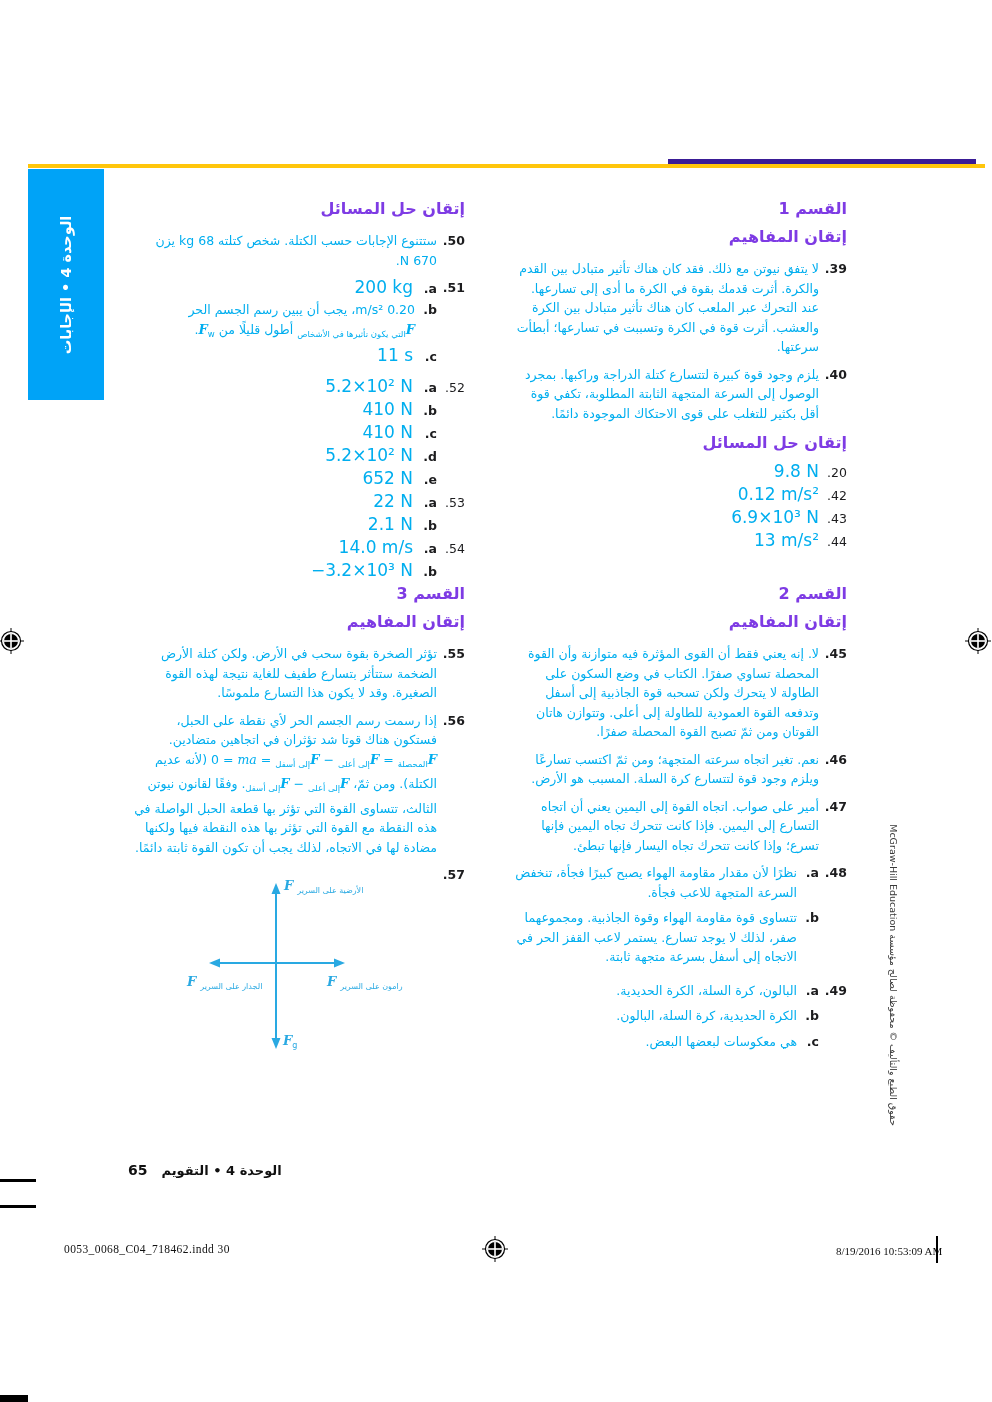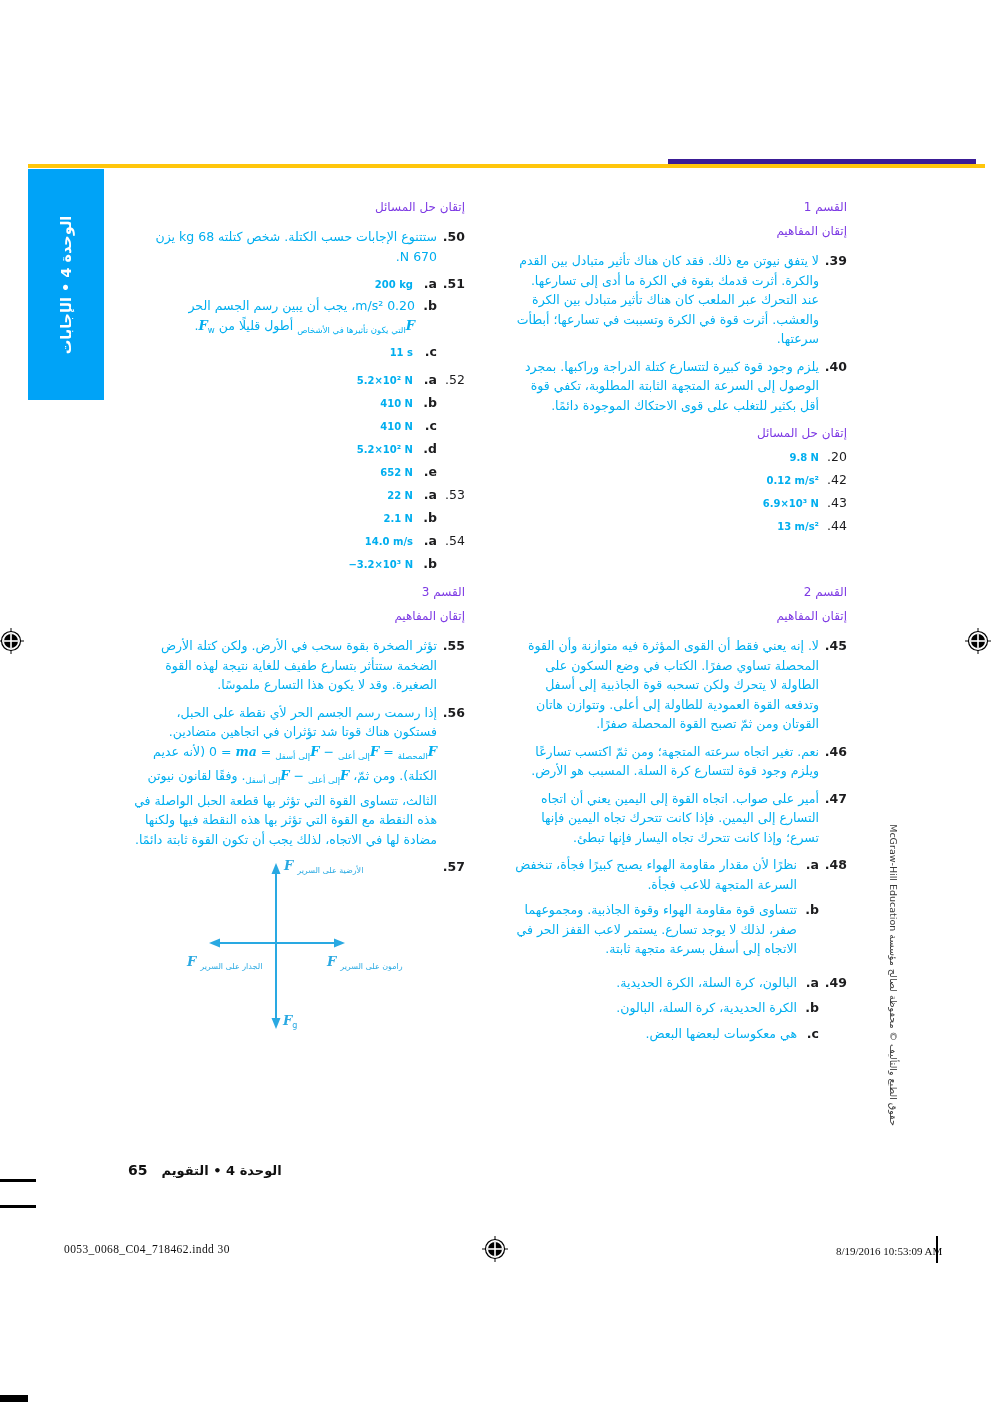--- a/index.html
+++ b/index.html
@@ -23,45 +23,45 @@
   .side-tab{position:absolute;left:28px;top:169px;width:76px;height:231px;background:var(--sideblue);}
   .side-tab .vtext{position:absolute;left:50%;top:50%;transform:translate(-50%,-50%) rotate(-90deg);
     white-space:nowrap;color:#fff;font-weight:700;font-size:14.5px;letter-spacing:1px;}
 
   
   .col{position:absolute;top:201px;direction:rtl;text-align:right;}
   .col-left{left:133px;width:332px;height:1000px;}
   .col-right{left:513px;width:334px;height:1000px;}
   .part-b{position:absolute;top:385px;right:0;left:0;}
 
-  .h{color:var(--purple);font-weight:400;font-size:12px;line-height:1;margin:0 0 14px;}
+  .h{color:var(--purple);font-weight:700;font-size:16px;line-height:1;margin:0 0 14px;}
   .h.tight{margin-bottom:12px;}
 
   .item{display:flex;direction:rtl;margin-bottom:8px;}
   .item .num{flex:0 0 28px;font-weight:700;color:var(--ink);font-size:12.5px;line-height:19.5px;}
   .item .body{flex:1;color:var(--cyan);font-size:12.5px;line-height:19.5px;}
 
   .ans-row{display:flex;direction:rtl;align-items:baseline;height:23px;}
   .ans-row .num{flex:0 0 28px;font-weight:400;color:var(--ink);font-size:12.5px;}
   .ans-row .slbl{flex:0 0 24px;font-weight:700;color:var(--ink);font-size:12.5px;}
-  .ans-row .val{direction:ltr;unicode-bidi:isolate;color:var(--cyan);font-size:10px;margin-left:4px;font-weight:bold;}
+  .ans-row .val{direction:ltr;unicode-bidi:isolate;color:var(--cyan);font-size:17px;margin-left:4px;}
 
   .sr{display:flex;direction:rtl;margin-bottom:6px;}
   .sr .slbl{flex:0 0 22px;font-weight:700;color:var(--ink);font-size:12.5px;line-height:19.5px;}
   .sr .stext{flex:1;color:var(--cyan);font-size:12.5px;line-height:19.5px;}
 
   
   .funit{display:inline-block;direction:ltr;white-space:nowrap;color:var(--cyan);}
   .fvar{font-family:"DejaVu Serif",serif;font-style:italic;font-weight:700;font-size:13px;}
   .fsub{font-size:8.5px;vertical-align:-3px;}
-  .mvar{font-family:"DejaVu Serif",serif;font-style:italic;font-weight:700;}
+  .mvar{font-family:"DejaVu Serif",serif;font-style:italic;font-weight:400;}
   .op{unicode-bidi:isolate;}
 
   
-  .fbd{position:relative;width:300px;height:180px;margin-top:2px;direction:ltr;}
+  .fbd{position:relative;width:300px;height:180px;margin-top:14px;direction:ltr;}
   .fbd svg{position:absolute;left:0;top:0;}
   .flbl{position:absolute;direction:ltr;white-space:nowrap;color:#29A9E2;}
   .flbl .fsub{font-size:8px;}
 
   
   .footer{position:absolute;left:128px;top:1162px;display:flex;direction:rtl;align-items:baseline;gap:14px;color:#101010;}
   .footer .flabel{font-size:13px;font-weight:700;}
   .footer .fpage{font-size:14px;font-weight:700;direction:ltr;unicode-bidi:isolate;}
 
   .print-file{position:absolute;left:64px;top:1243px;font-family:"Liberation Serif",serif;font-size:11.5px;color:#111;letter-spacing:0.4px;direction:ltr;}

